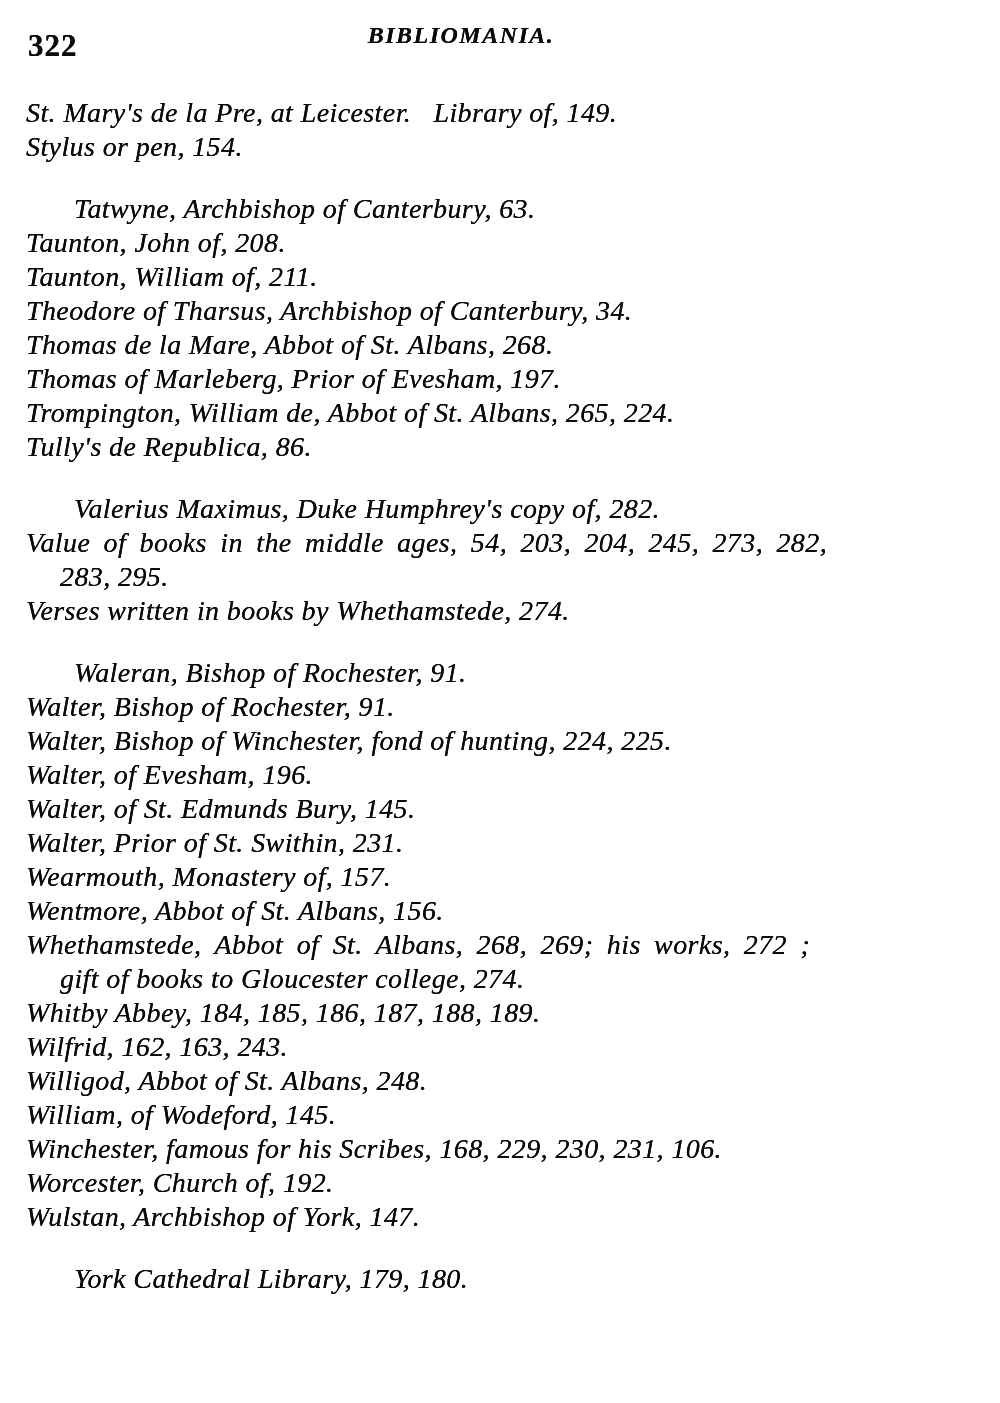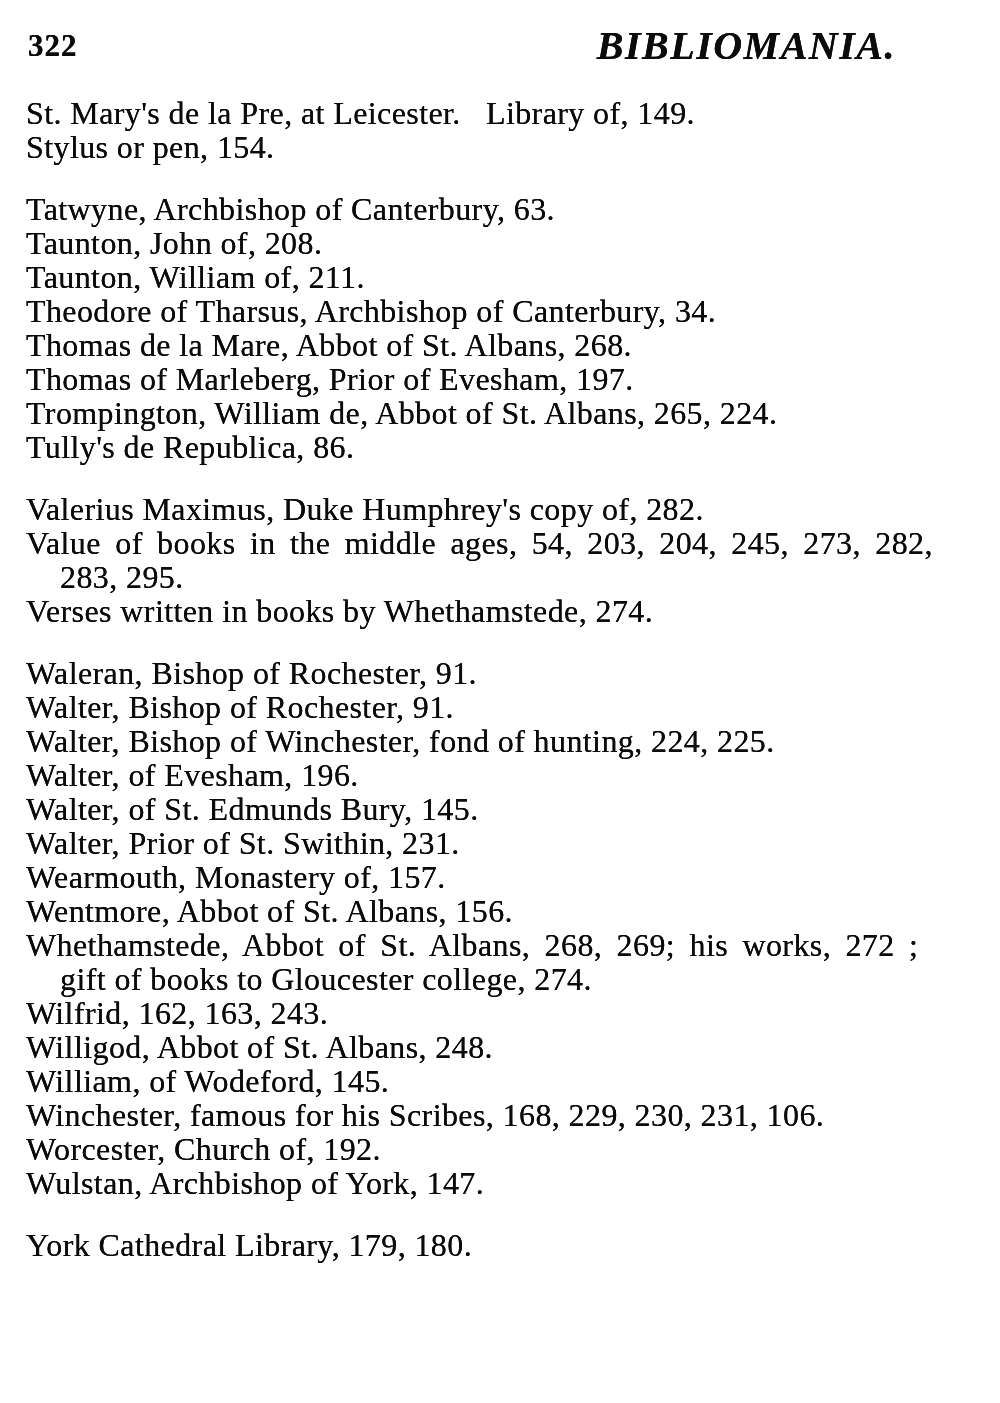--- a/index.html
+++ b/index.html
@@ -31,40 +31,42 @@
     font-size: 31px;
     font-weight: bold;
     letter-spacing: 1px;
     text-shadow: 0 0 0.5px #000;
   }
   .running-title {
     position: absolute;
     left: 0;
     right: 84px;
     top: 0;
-    text-align: right;
+    text-align: center;
     font-style: italic;
     font-weight: bold;
-    font-size: 40px;
+    font-size: 24px;
     letter-spacing: 1.5px;
     text-shadow: 0 0 0.4px #000;
   }
   .index-list {
     margin-top: 28px;
   }
   .index-list p.line {
     margin: 0;
-    font-size: 32px;
+    font-size: 28px;
     line-height: 34px;
     letter-spacing: 0.4px;
     white-space: pre;
     text-shadow: 0 0 0.4px #000;
+    font-style: italic;
   }
   .index-list p.line.gap {
     margin-top: 28px;
+    margin-left: 48px;
   }
   .index-list p.line.cont {
     padding-left: 34px;
   }
   .index-list p.line.spread {
     word-spacing: 6px;
   }
 </style>
 </head>
 <body>
@@ -92,20 +94,21 @@
       <p class="line gap">Waleran, Bishop of Rochester, 91.</p>
       <p class="line">Walter, Bishop of Rochester, 91.</p>
       <p class="line">Walter, Bishop of Winchester, fond of hunting, 224, 225.</p>
       <p class="line">Walter, of Evesham, 196.</p>
       <p class="line">Walter, of St. Edmunds Bury, 145.</p>
       <p class="line">Walter, Prior of St. Swithin, 231.</p>
       <p class="line">Wearmouth, Monastery of, 157.</p>
       <p class="line">Wentmore, Abbot of St. Albans, 156.</p>
       <p class="line spread">Whethamstede, Abbot of St. Albans, 268, 269; his works, 272 ;</p>
       <p class="line cont">gift of books to Gloucester college, 274.</p>
+      <p class="line">Whitby Abbey, 184, 185, 186, 187, 188, 189.</p>
       <p class="line">Wilfrid, 162, 163, 243.</p>
       <p class="line">Willigod, Abbot of St. Albans, 248.</p>
       <p class="line">William, of Wodeford, 145.</p>
       <p class="line">Winchester, famous for his Scribes, 168, 229, 230, 231, 106.</p>
       <p class="line">Worcester, Church of, 192.</p>
       <p class="line">Wulstan, Archbishop of York, 147.</p>
       <p class="line gap">York Cathedral Library, 179, 180.</p>
     </div>
 </div>
 

